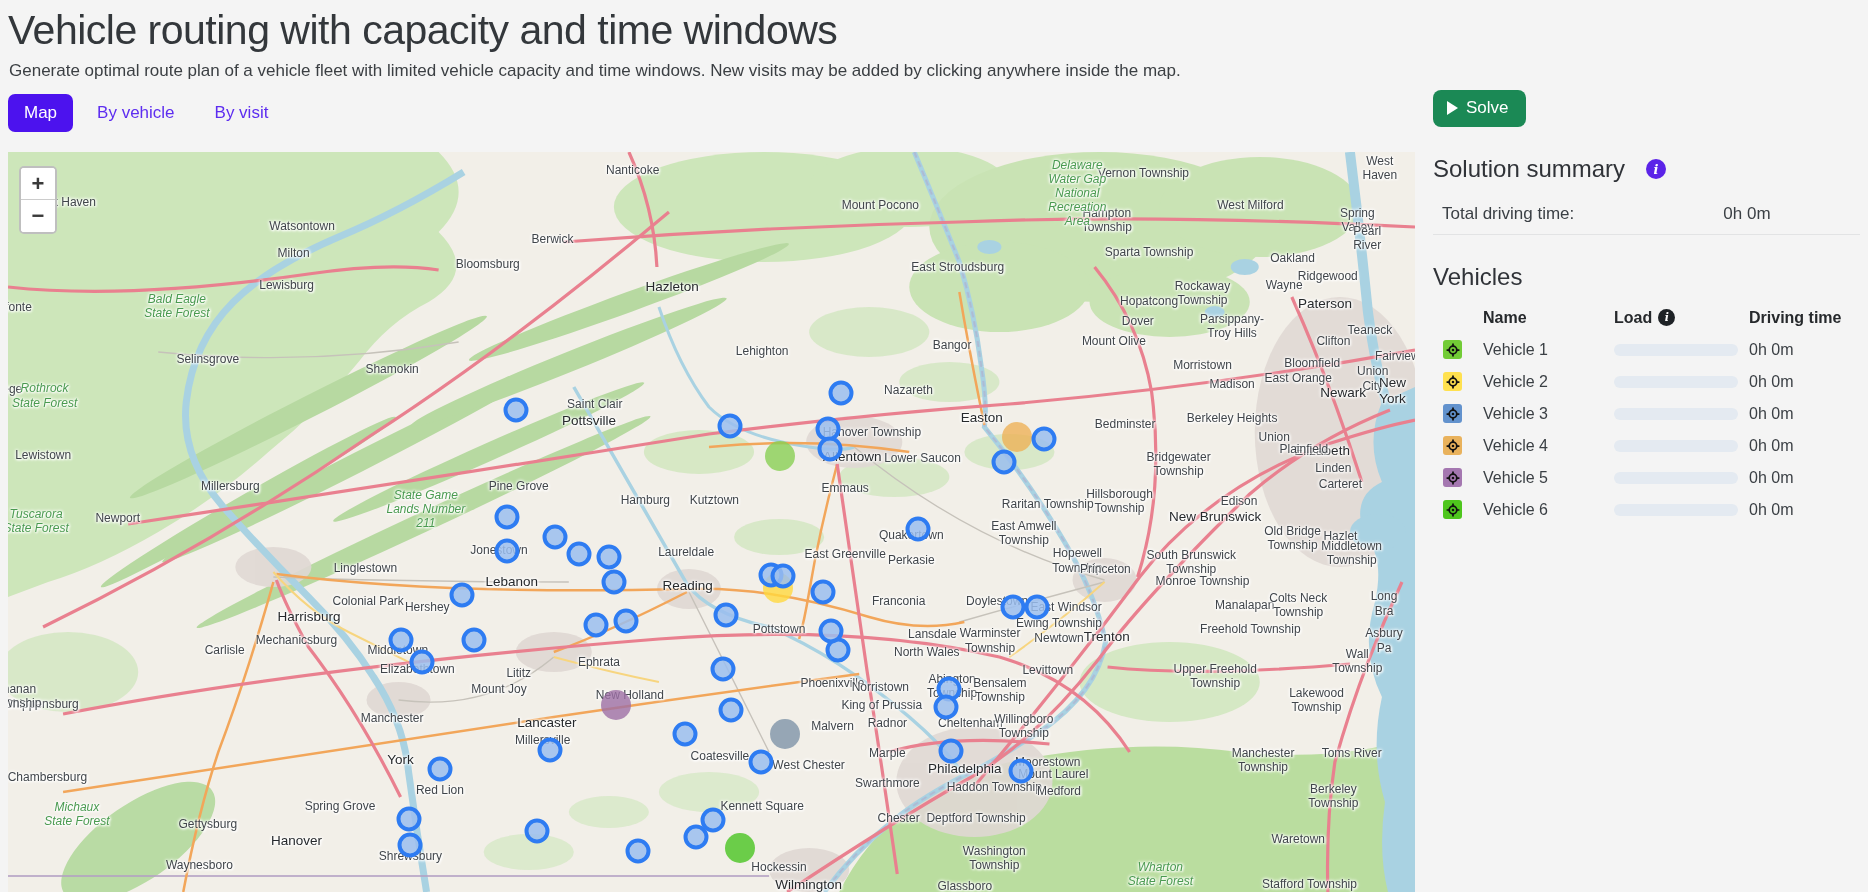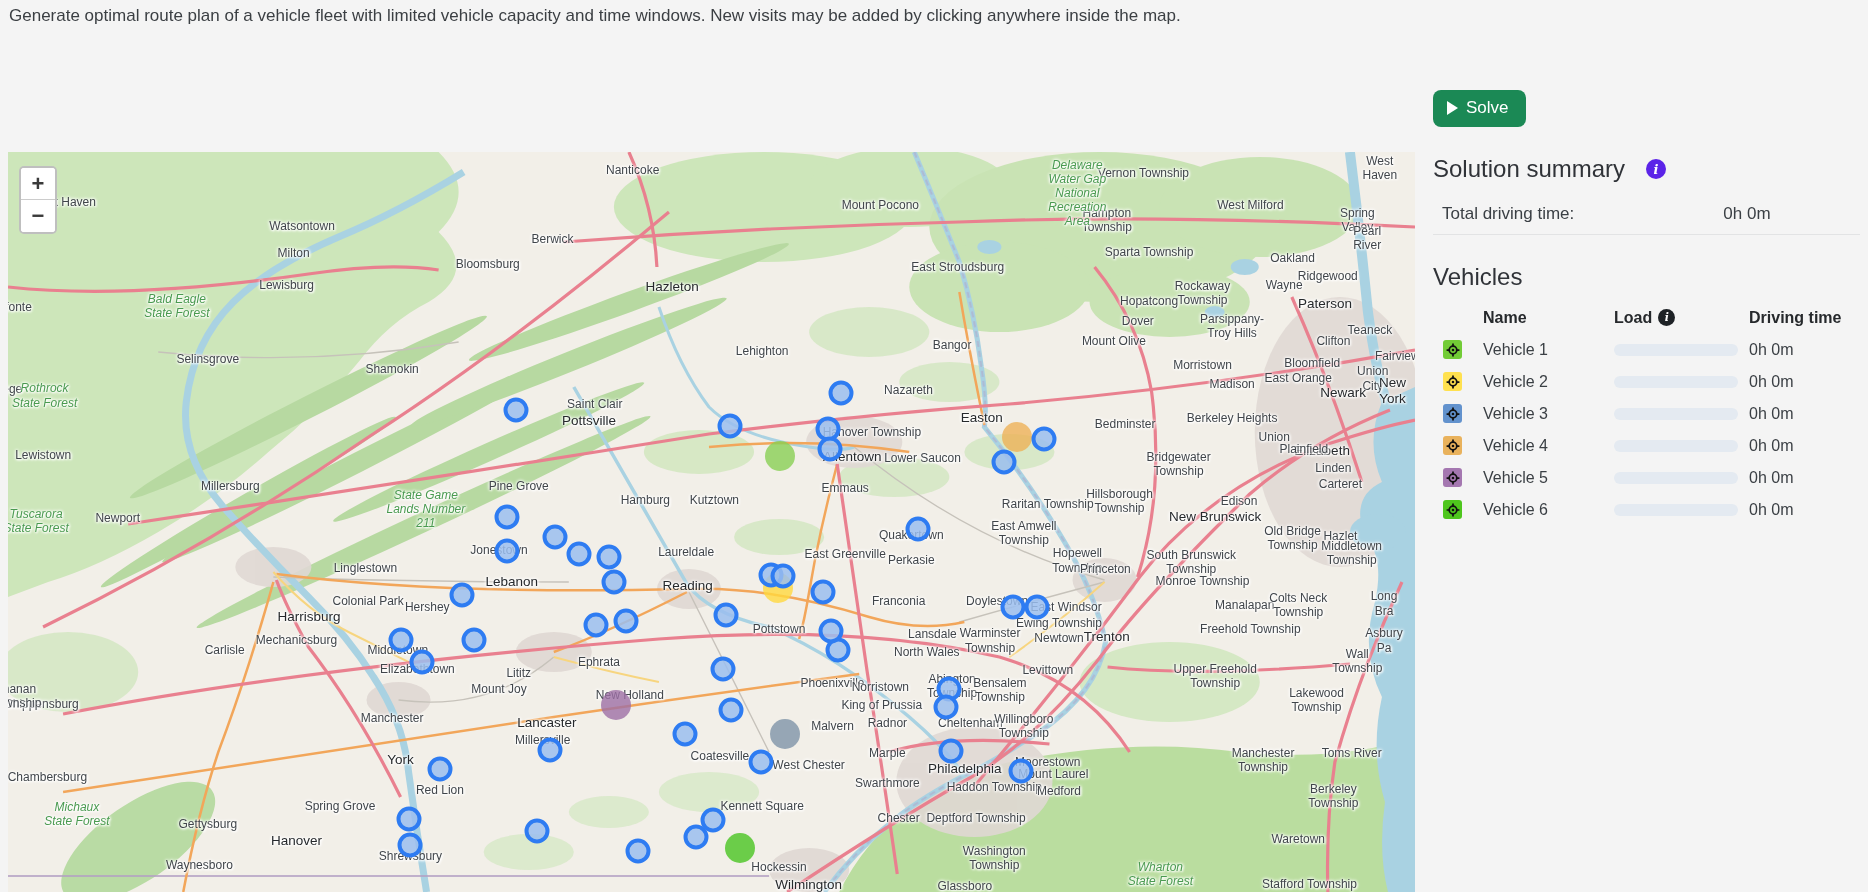--- a/index.html
+++ b/index.html
@@ -47,21 +47,27 @@
   .cTime{position:absolute;left:316px;top:0;}
   .vicon{position:absolute;left:10px;top:6px;width:19px;height:19px;border-radius:3px;
          display:flex;align-items:center;justify-content:center;}
   .vload{position:absolute;left:181px;top:10px;width:124px;height:12px;border-radius:6px;background:#e4eaf1;overflow:hidden;}
   .vfill{display:block;height:100%;background:#5b9bd5;}
 </style>
 </head>
 <body>
 
 <div class="hdr">
+  <h1 class="title">Vehicle routing with capacity and time windows</h1>
   <p class="subtitle">Generate optimal route plan of a vehicle fleet with limited vehicle capacity and time windows. New visits may be added by clicking anywhere inside the map.</p>
+  <div class="tabs">
+    <button class="tab active">Map</button>
+    <button class="tab">By vehicle</button>
+    <button class="tab">By visit</button>
+  </div>
 </div>
 
 <div class="map">
   <svg class="base" viewBox="0 0 1405 740" preserveAspectRatio="none">
     <rect x="0" y="0" width="1405" height="740" fill="#f2efe8"></rect>
 
     <g fill="#cde6ba">
       <path d="M0,0 L430,0 Q470,40 430,80 Q470,120 420,150 Q380,170 350,210 Q310,260 260,300 Q210,345 150,380 Q90,415 40,430 L0,445 Z"></path>
       <ellipse cx="60" cy="520" rx="70" ry="40" opacity=".7"></ellipse>
       <ellipse cx="755" cy="55" rx="150" ry="55"></ellipse>

